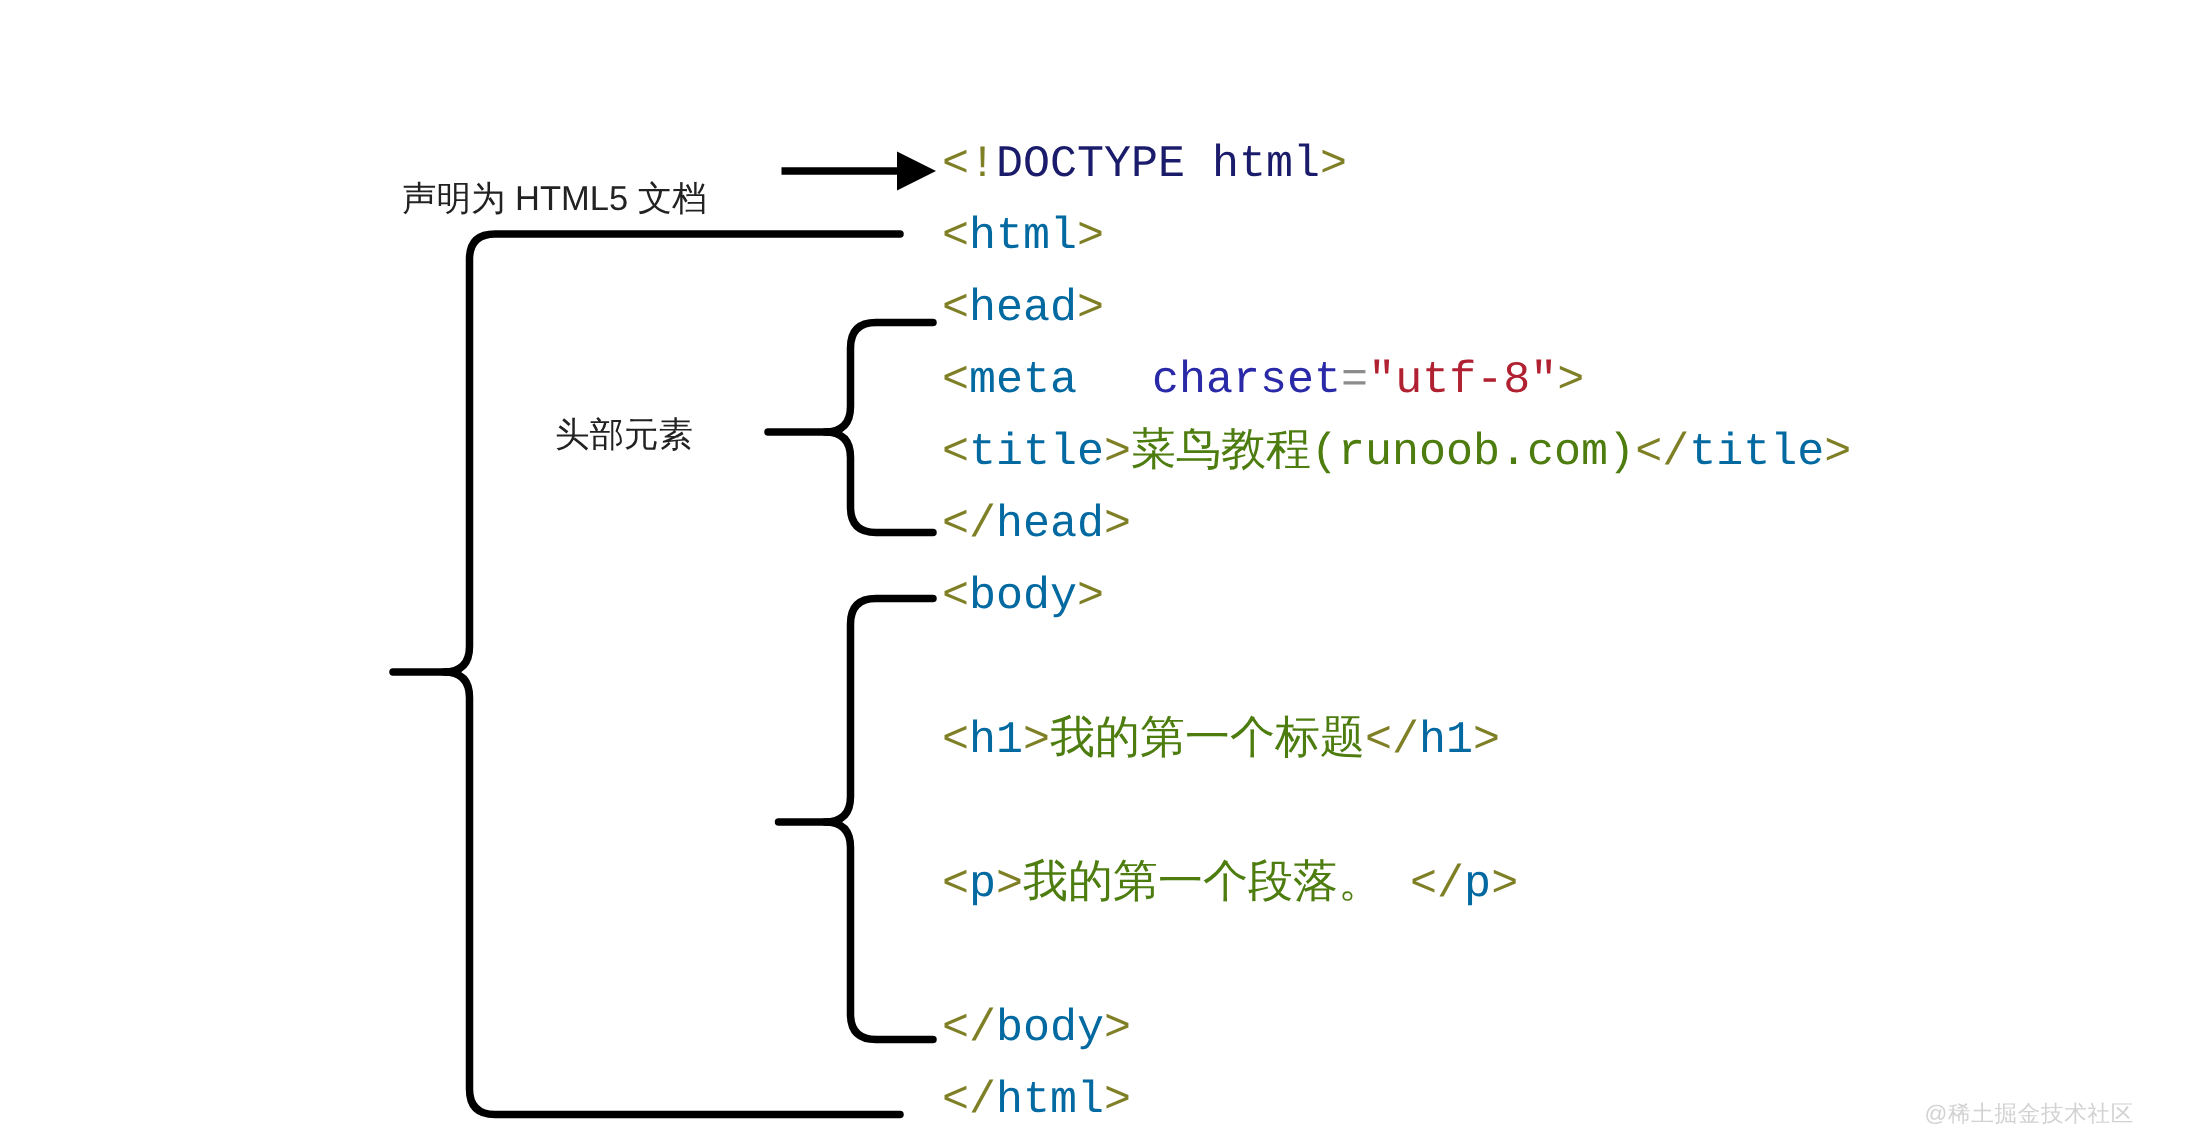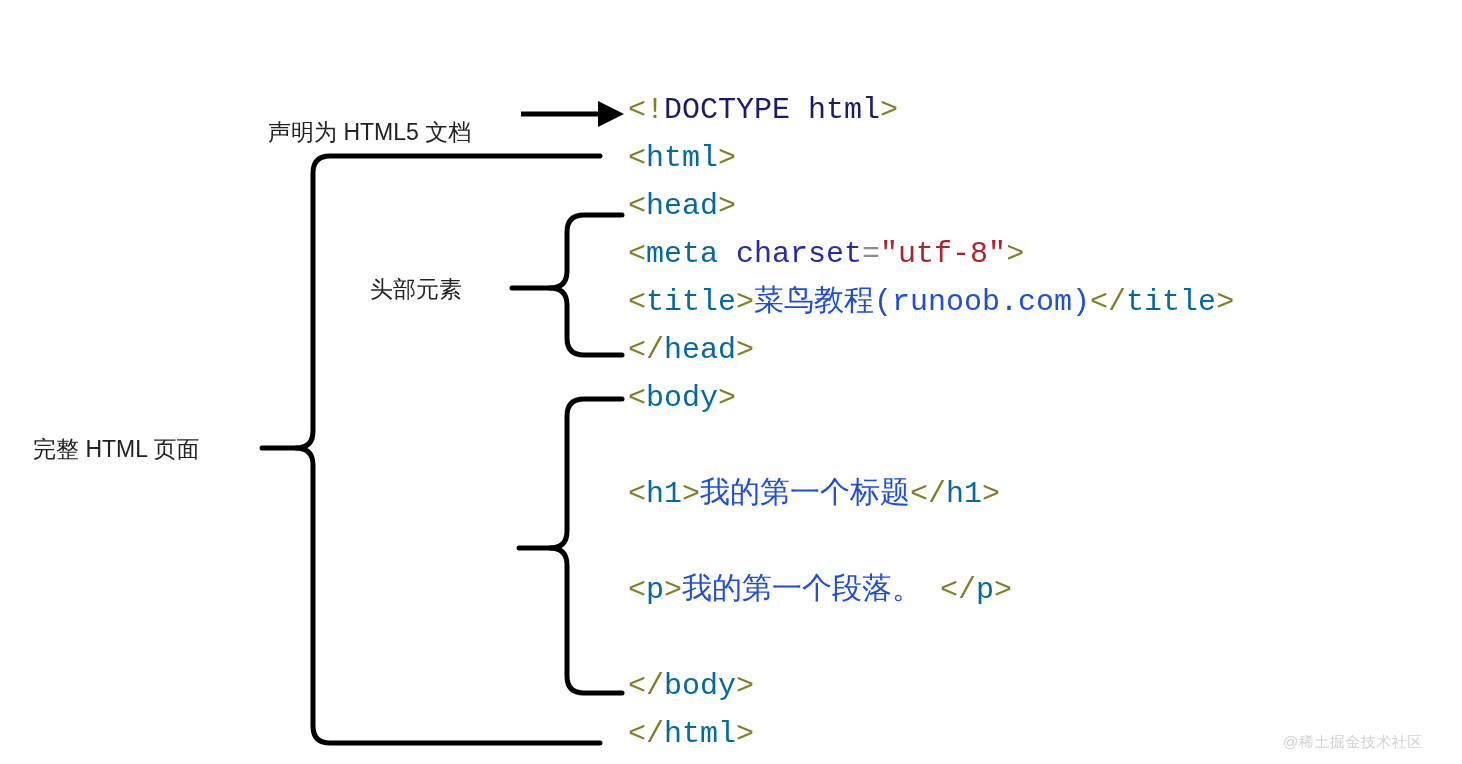--- a/index.html
+++ b/index.html
@@ -43,24 +43,24 @@
     white-space: pre;
   }
   .code-line.spacer {
     height: 48px;
   }
 
   
   .t-br   { color: #7f7f26; }  
   .t-tag  { color: #0369a1; }  
   .t-doc  { color: #1b1b6b; }  
-  .t-attr { color: #2a2aa8; }  
+  .t-attr { color: #2a2aa8; margin-left: 32px; }  
   .t-eq   { color: #8c8c8c; }  
   .t-val  { color: #b02232; }  
-  .t-txt  { color: #1d4ed8; }  
+  .t-txt  { color: #4d7c0f; }  
 
   
   .label {
     position: absolute;
     color: #222222;
     font-family: "Liberation Sans", "DejaVu Sans", sans-serif;
     font-size: 23px;
     line-height: 30px;
     white-space: nowrap;
   }
@@ -132,17 +132,16 @@
     </g>
   </svg>
 
   <div class="code-block" id="code-block"><div class="code-line"><span class="t-br">&lt;!</span><span class="t-doc">DOCTYPE html</span><span class="t-br">&gt;</span></div><div class="code-line"><span class="t-br">&lt;</span><span class="t-tag">html</span><span class="t-br">&gt;</span></div><div class="code-line"><span class="t-br">&lt;</span><span class="t-tag">head</span><span class="t-br">&gt;</span></div><div class="code-line"><span class="t-br">&lt;</span><span class="t-tag">meta</span><span class="t-txt"> </span><span class="t-attr">charset</span><span class="t-eq">=</span><span class="t-val">"utf-8"</span><span class="t-br">&gt;</span></div><div class="code-line"><span class="t-br">&lt;</span><span class="t-tag">title</span><span class="t-br">&gt;</span><span class="t-txt">菜鸟教程(runoob.com)</span><span class="t-br">&lt;/</span><span class="t-tag">title</span><span class="t-br">&gt;</span></div><div class="code-line"><span class="t-br">&lt;/</span><span class="t-tag">head</span><span class="t-br">&gt;</span></div><div class="code-line"><span class="t-br">&lt;</span><span class="t-tag">body</span><span class="t-br">&gt;</span></div><div class="code-line spacer">&nbsp;</div><div class="code-line"><span class="t-br">&lt;</span><span class="t-tag">h1</span><span class="t-br">&gt;</span><span class="t-txt">我的第一个标题</span><span class="t-br">&lt;/</span><span class="t-tag">h1</span><span class="t-br">&gt;</span></div><div class="code-line spacer">&nbsp;</div><div class="code-line"><span class="t-br">&lt;</span><span class="t-tag">p</span><span class="t-br">&gt;</span><span class="t-txt">我的第一个段落。 </span><span class="t-br">&lt;/</span><span class="t-tag">p</span><span class="t-br">&gt;</span></div><div class="code-line spacer">&nbsp;</div><div class="code-line"><span class="t-br">&lt;/</span><span class="t-tag">body</span><span class="t-br">&gt;</span></div><div class="code-line"><span class="t-br">&lt;/</span><span class="t-tag">html</span><span class="t-br">&gt;</span></div></div>
 
   <div class="label" id="label-doctype">声明为 HTML5 文档</div>
 
   <div class="label" id="label-head">头部元素</div>
 
 
-  <div class="label" id="label-whole">完整 HTML 页面</div>
 
   <div class="watermark">@稀土掘金技术社区</div>
 
 </div>
 
 </body></html>

